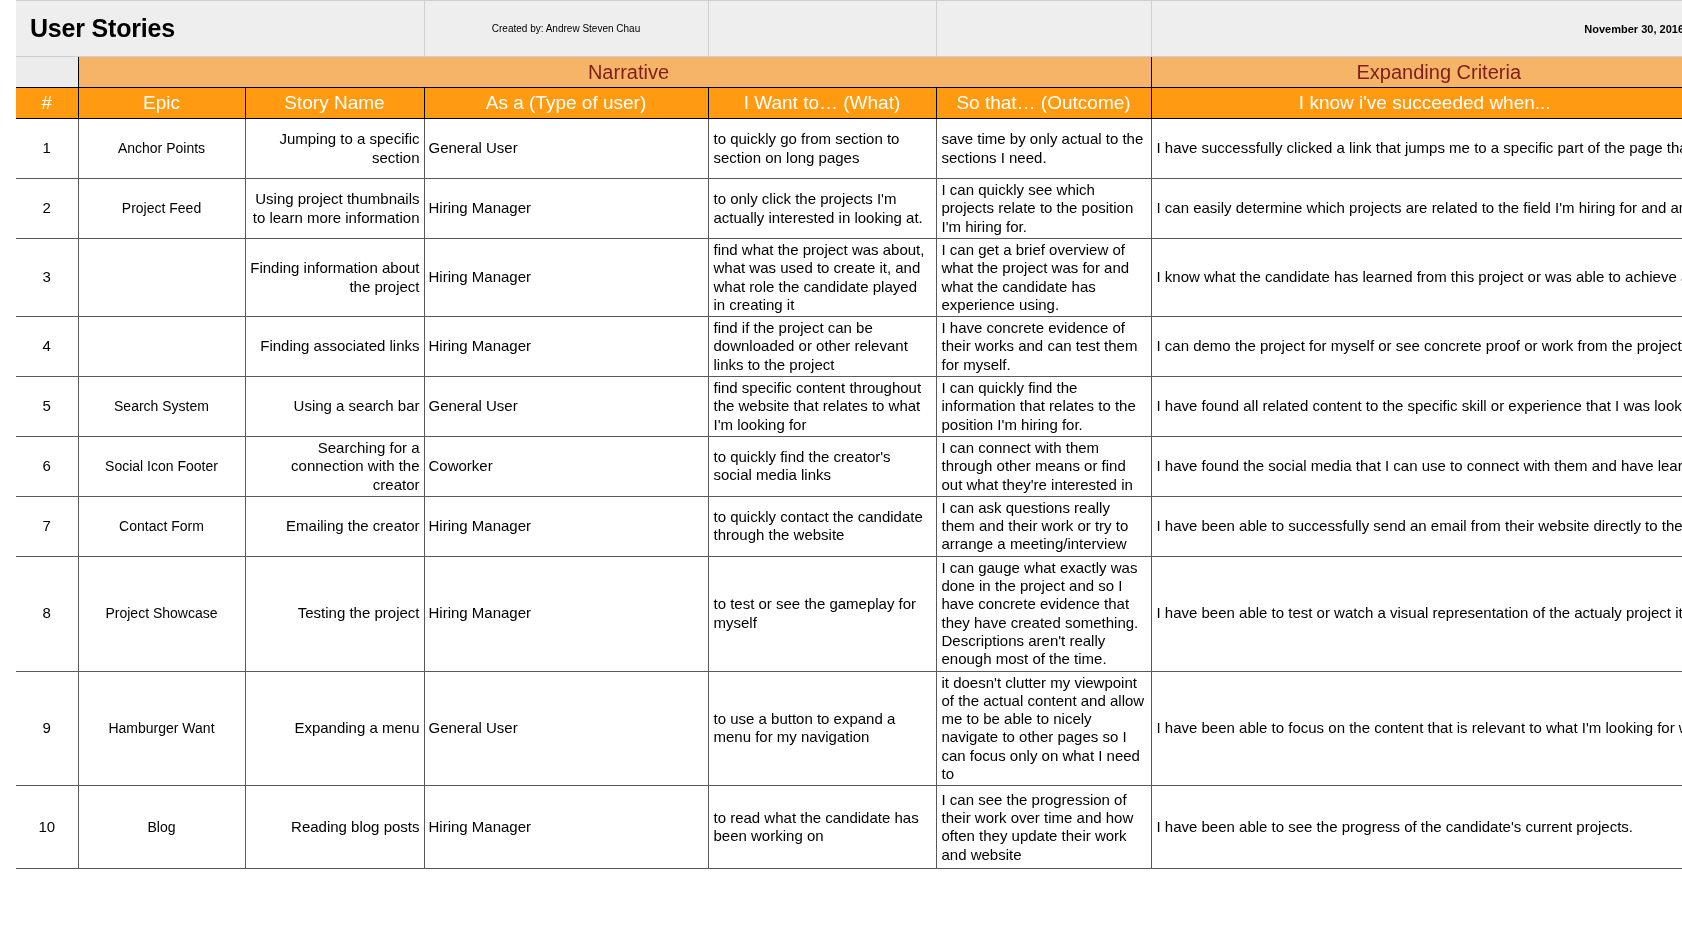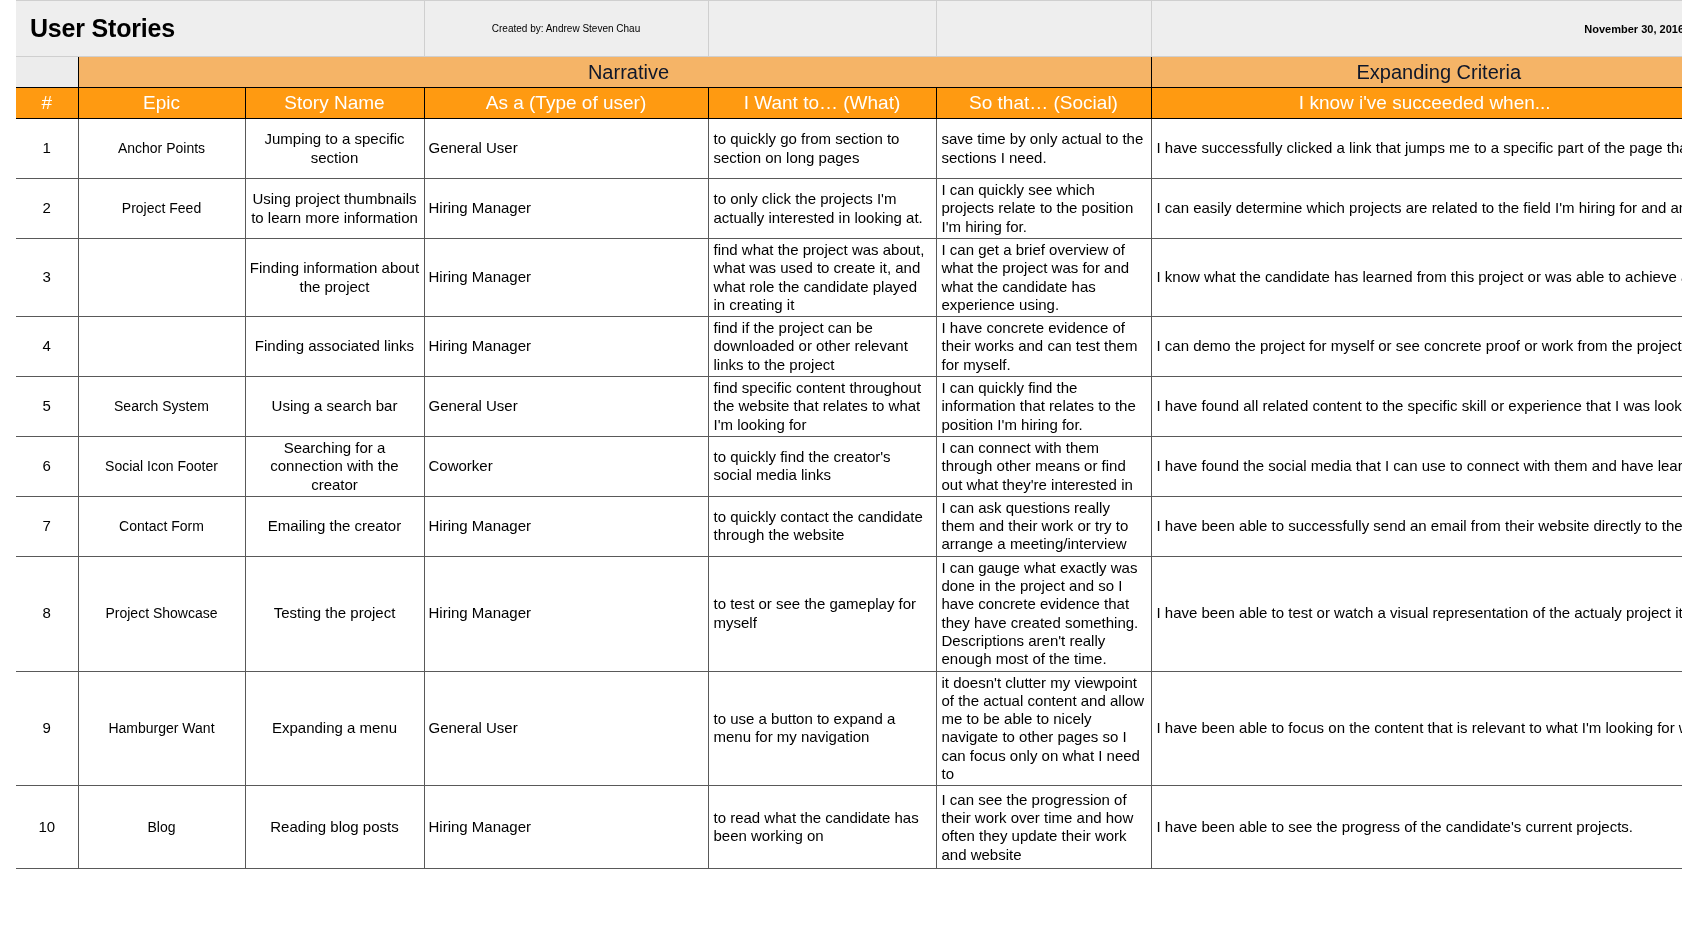--- a/index.html
+++ b/index.html
@@ -62,21 +62,21 @@
     border: 1px solid #000000;
     padding: 0;
   }
   .groupband td.blank {
     background: #ececec;
     border-left: none;
     border-top-color: #bfbfbf;
   }
   .groupband td.grp {
     background: #f5b467;
-    color: #0f172a;
+    color: #7f1d1d;
     font-size: 20px;
     text-align: center;
     vertical-align: middle;
     padding-left: 28px;
   }
   .groupband td.grp.last { border-right: none; }
 
   
   .colhead td {
     background: #ff9a11;
@@ -105,21 +105,21 @@
   }
   tr.datarow td.c-num {
     text-align: center;
     border-left: none;
   }
   tr.datarow td.c-epic,
   tr.datarow td.c-story {
     text-align: center;
   }
   tr.datarow td.c-epic { font-size: 14px; }
-  tr.datarow td.c-story { font-size: 15px; }
+  tr.datarow td.c-story { font-size: 15px; text-align: right; }
   tr.datarow td.c-asa,
   tr.datarow td.c-want,
   tr.datarow td.c-sothat,
   tr.datarow td.c-accept {
     text-align: left;
   }
   tr.datarow td.c-want,
   tr.datarow td.c-sothat,
   tr.datarow td.c-accept {
     padding-left: 5px;
@@ -165,21 +165,21 @@
       </tr>
     </tbody>
 
     <tbody>
       <tr class="colhead">
         <td class="first">#</td>
         <td>Epic</td>
         <td>Story Name</td>
         <td>As a (Type of user)</td>
         <td>I Want to… (What)</td>
-        <td>So that… (Social)</td>
+        <td>So that… (Outcome)</td>
         <td class="last">I know i've succeeded when...</td>
       </tr>
     </tbody>
 
     <tbody id="rows-body">
         <tr class="datarow" style="height: 60px;">
           <td class="c-num">1</td>
           <td class="c-epic">Anchor Points</td>
           <td class="c-story">Jumping to a specific section</td>
           <td class="c-asa">General User</td>

